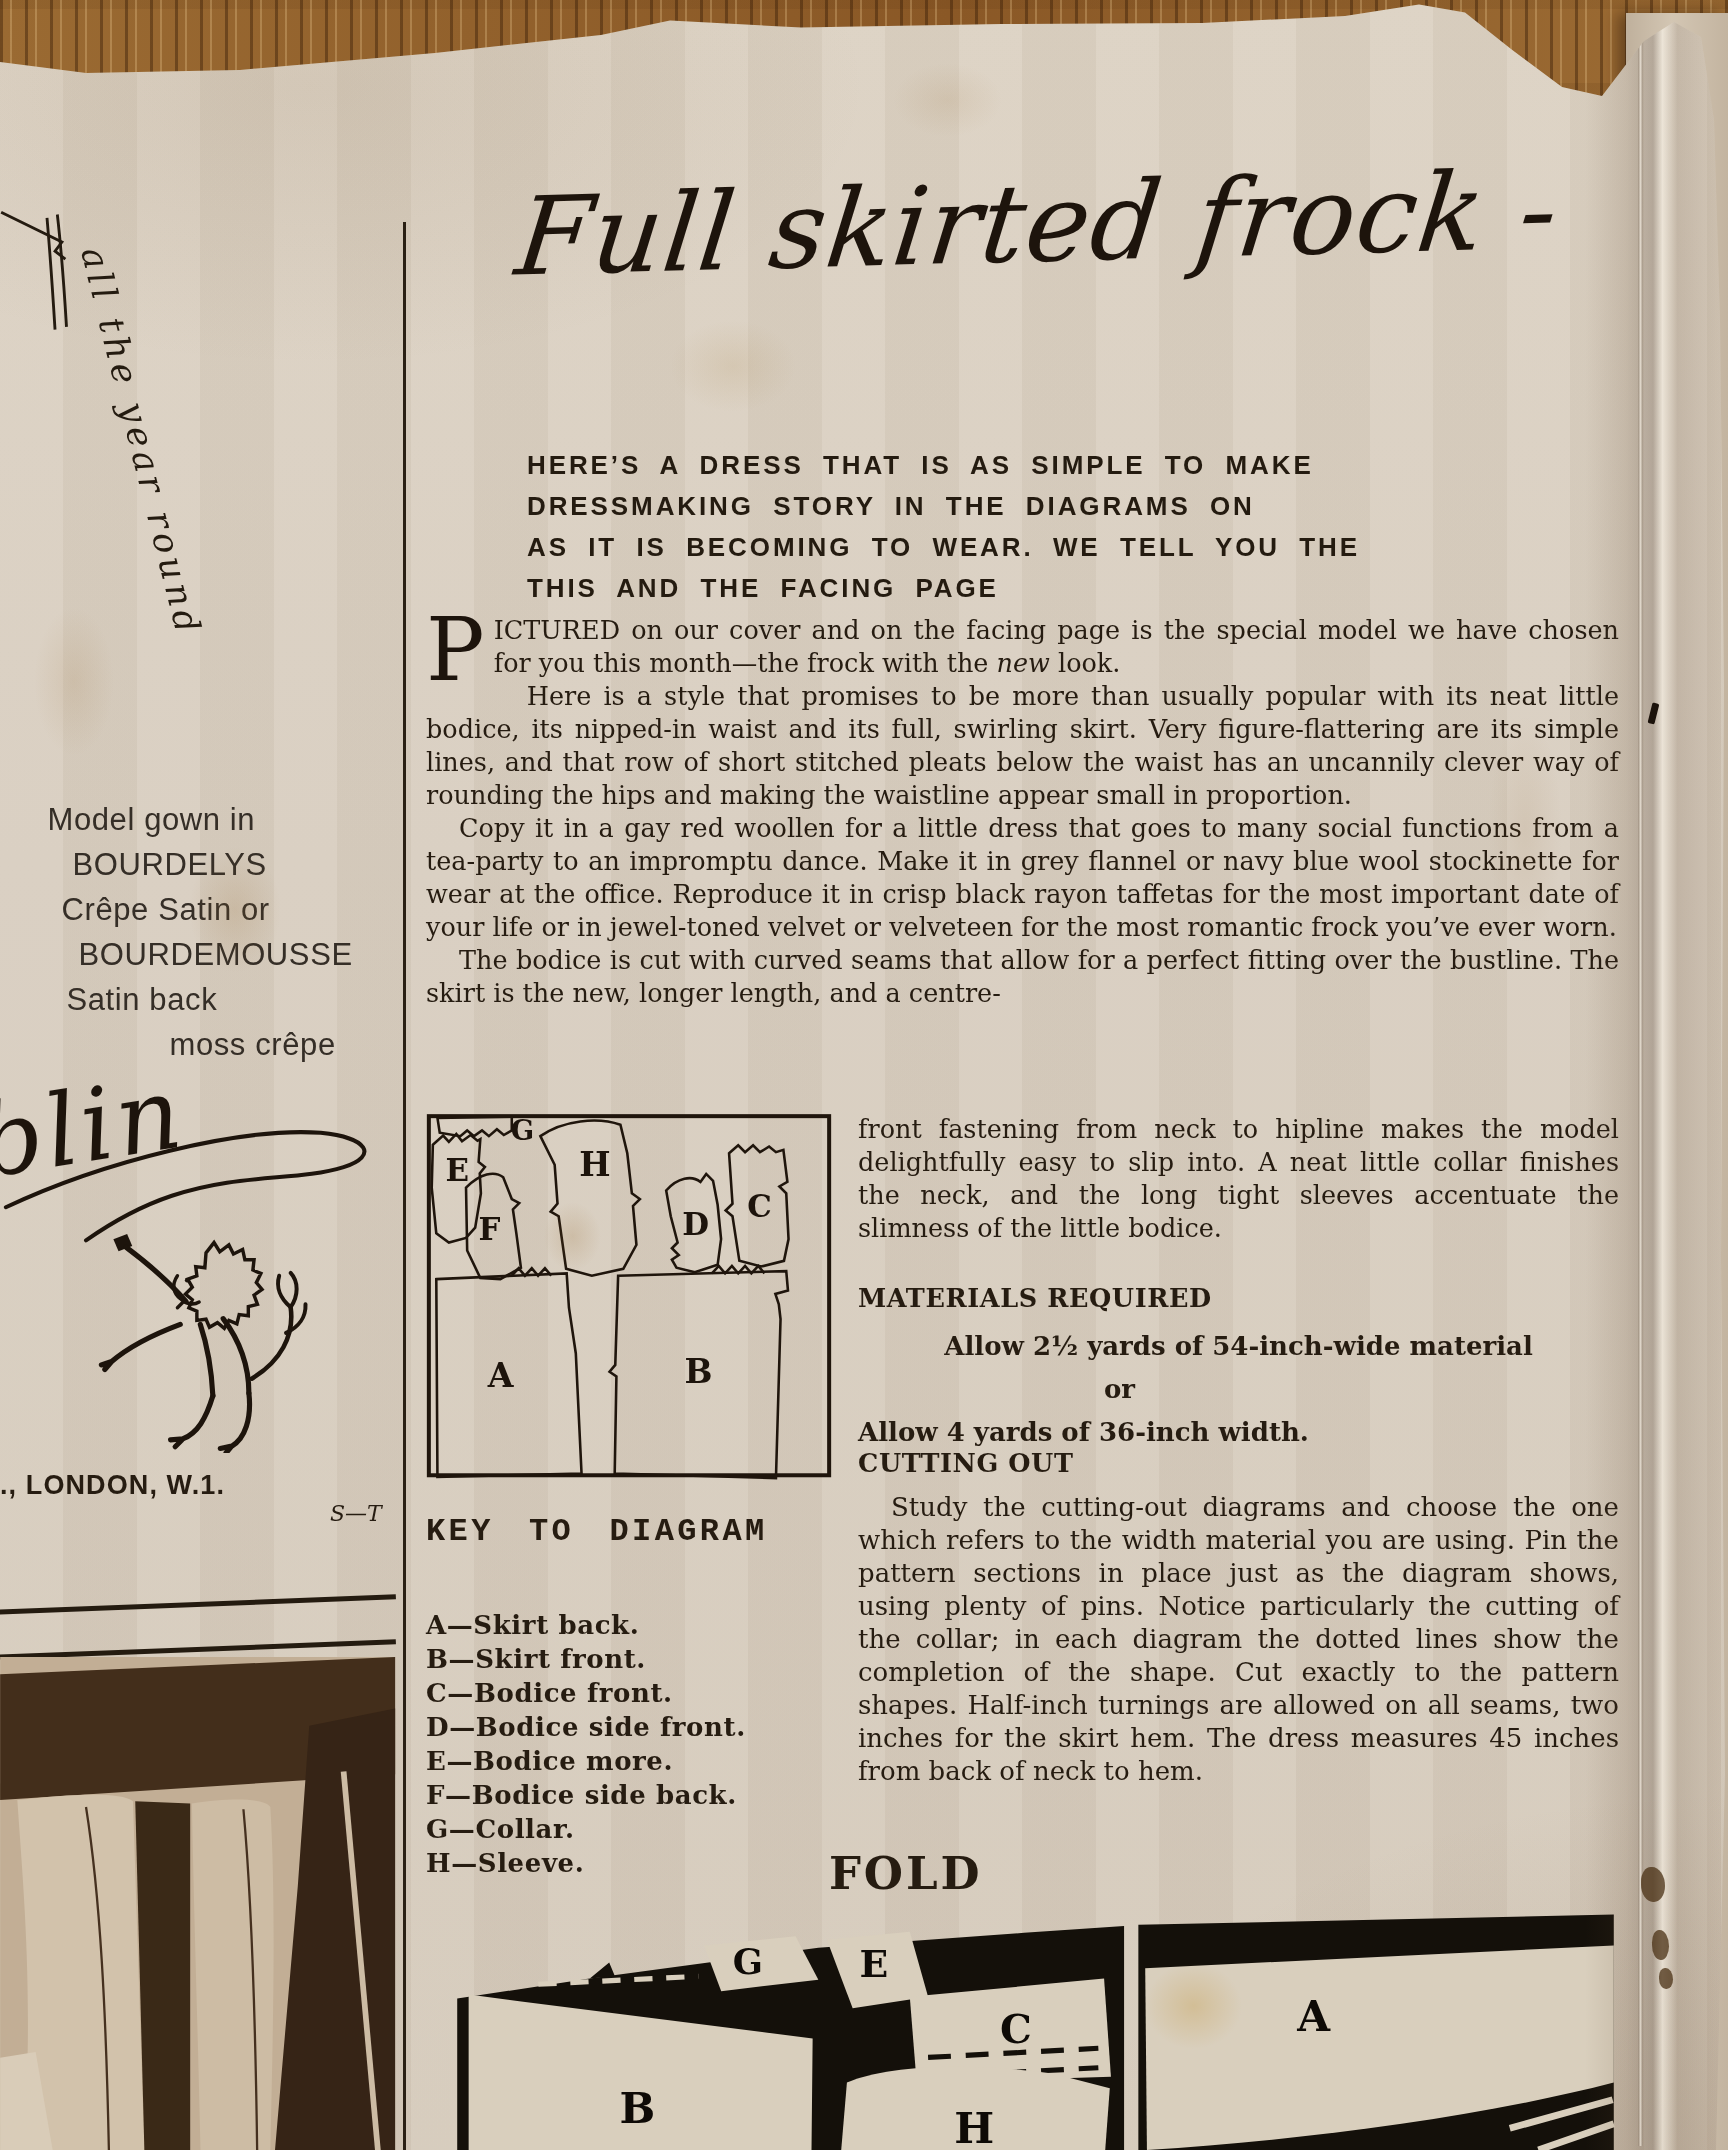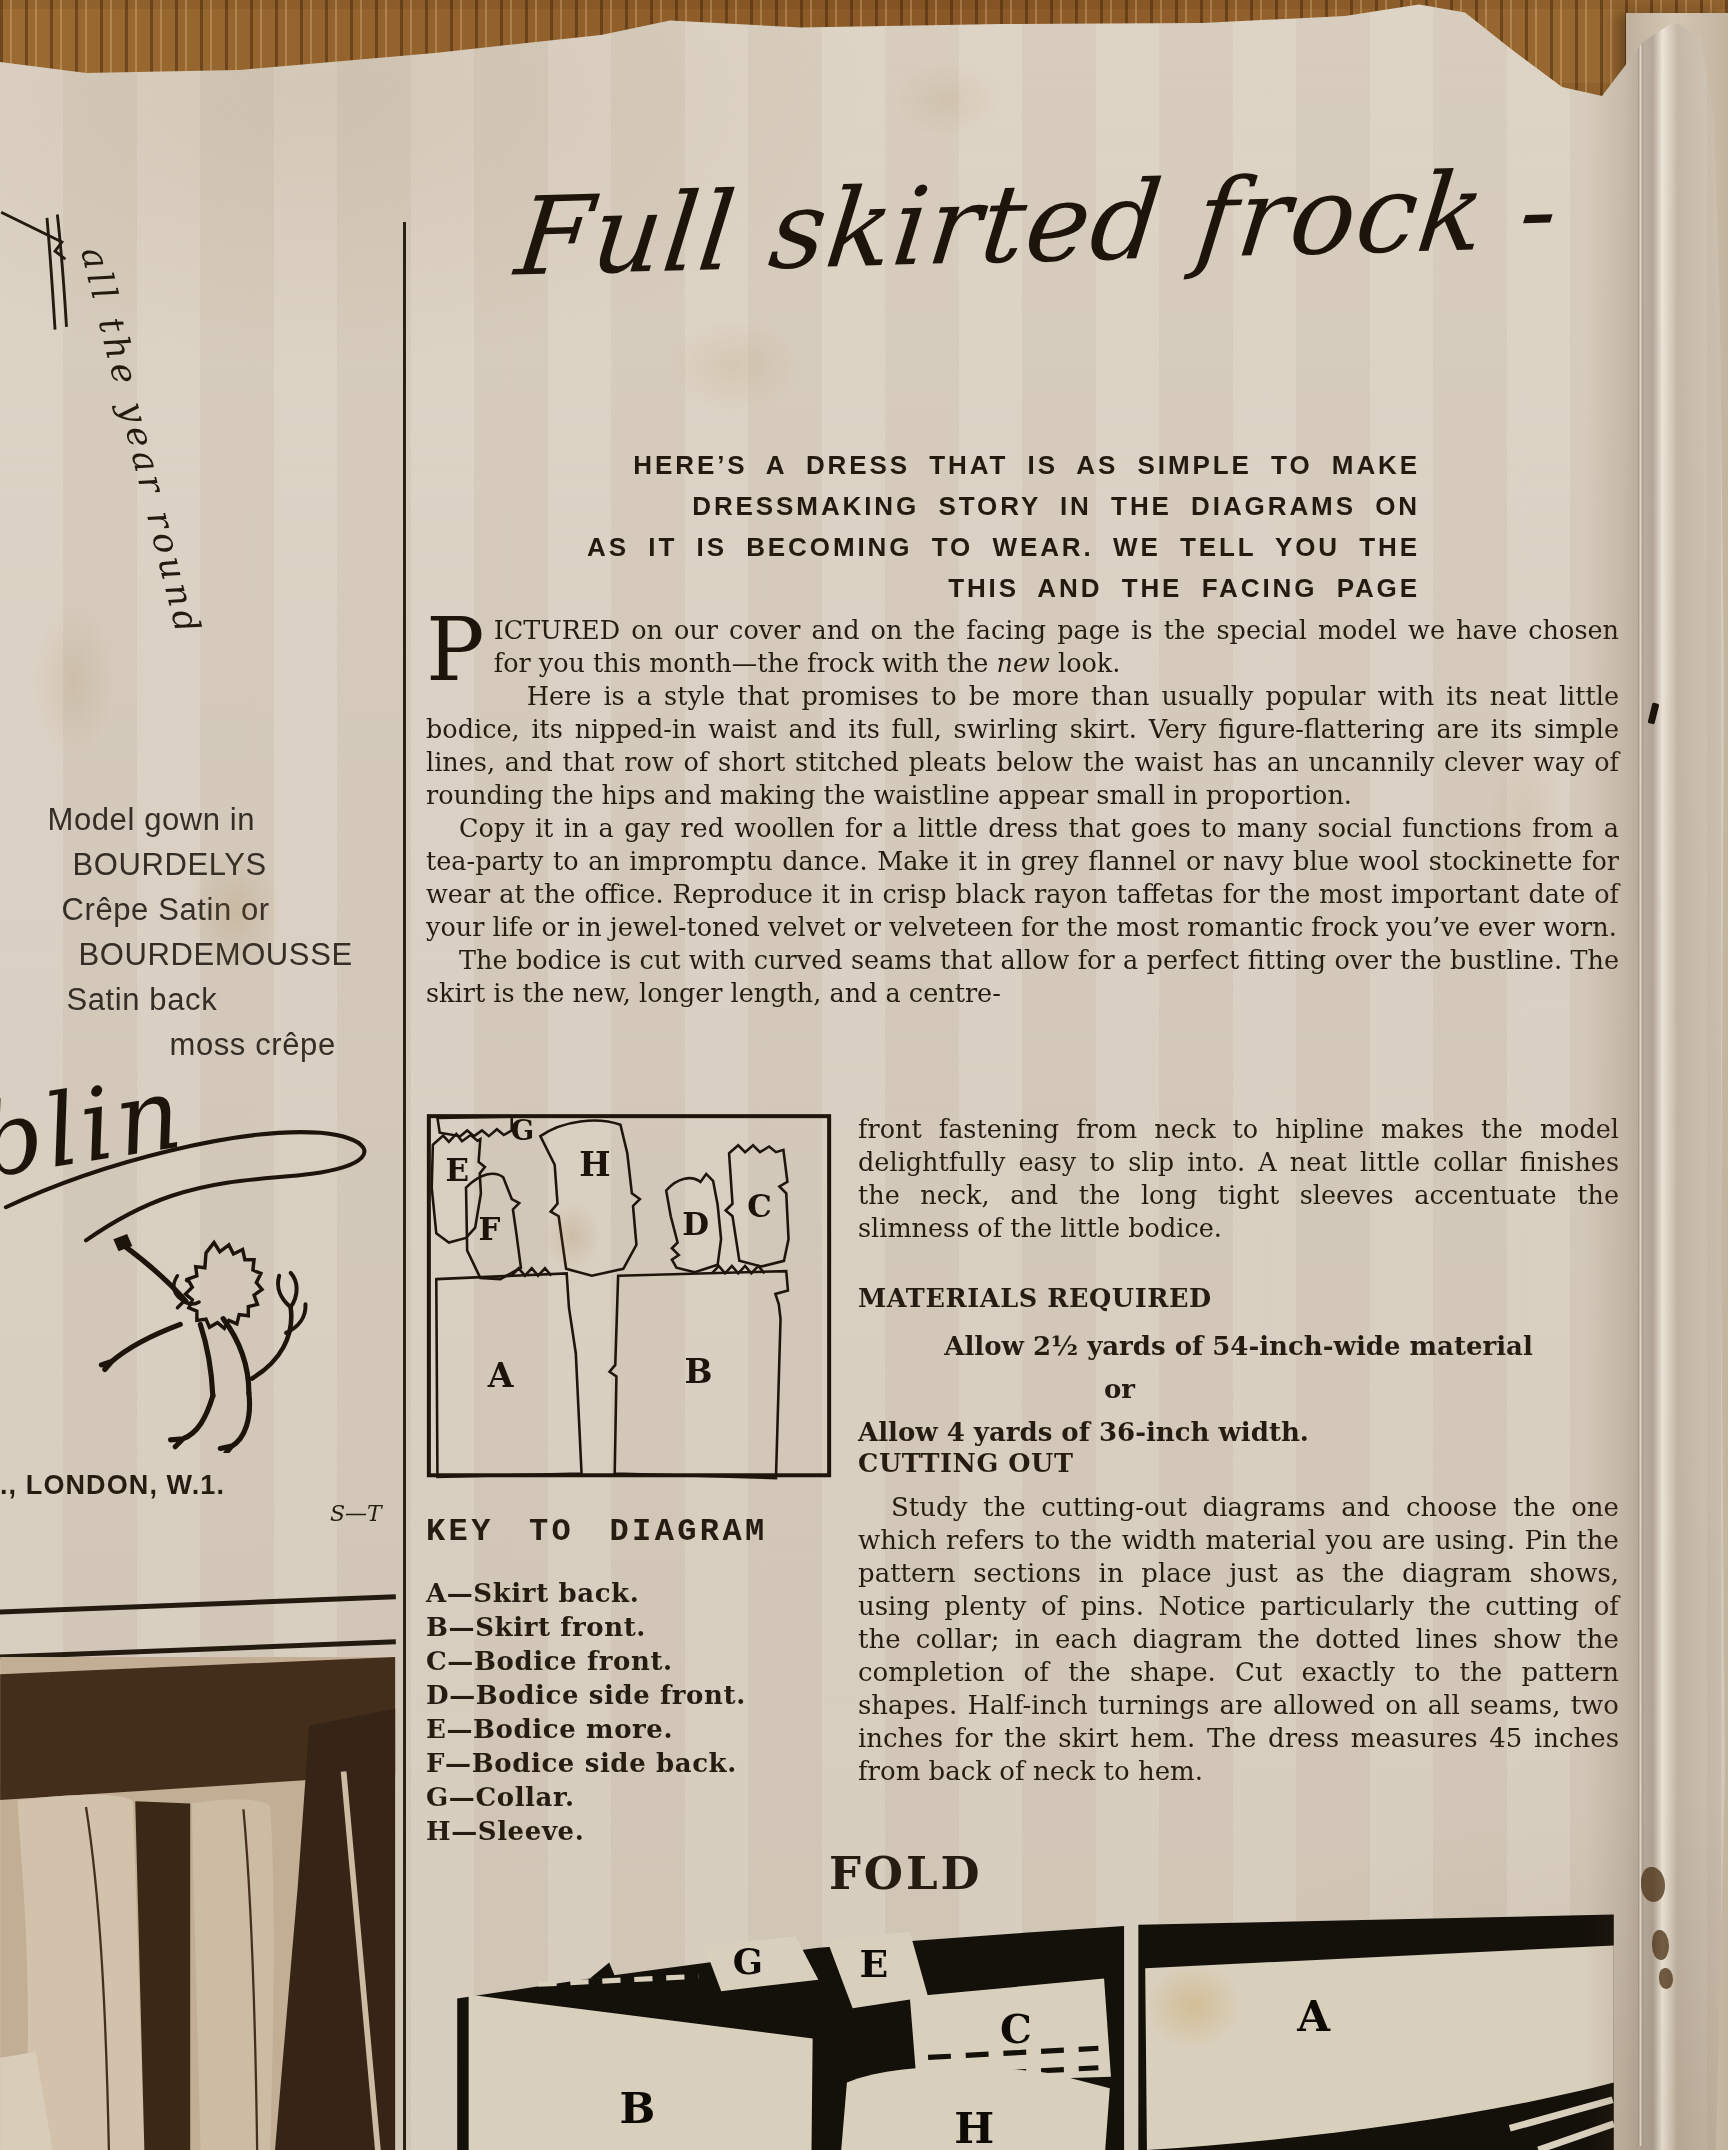--- a/index.html
+++ b/index.html
@@ -49,35 +49,35 @@
     transform:rotate(-9deg);letter-spacing:3.4px;color:#1d140c;}
   .address{position:absolute;left:0px;top:1470px;font-family:"Liberation Sans",sans-serif;
     font-weight:bold;font-size:27px;letter-spacing:1.1px;white-space:nowrap;}
   .colcode{position:absolute;left:330px;top:1501px;font-weight:normal;font-style:italic;font-size:22px;}
   .rule-a,.rule-b{position:absolute;left:-4.6px;width:401px;height:5.2px;background:#241b10;transform:rotate(-2.2deg);}
   .rule-a{top:1602px;} .rule-b{top:1647px;}
   
   .title{position:absolute;left:486px;top:161px;width:1087px;height:269px;text-align:center;
     font-style:italic;font-size:108px;letter-spacing:1.1px;transform:rotate(-1.5deg) skewX(-8deg);
     color:#1d140c;white-space:nowrap;}
-  .standfirst{position:absolute;left:527px;top:445px;width:893px;text-align:right;}
+  .standfirst{position:absolute;left:527px;top:445px;width:893px;text-align:left;}
   .standfirst div{font-family:"Liberation Sans",sans-serif;font-weight:bold;font-size:26px;
     line-height:41px;letter-spacing:2.9px;word-spacing:9.2px;color:#241b10;white-space:nowrap;}
   .bodyblock{position:absolute;left:426px;top:614px;width:1193px;}
   .bodyblock p{margin:0;font-size:25.5px;line-height:33px;text-align:justify;color:#261c11;}
   .bodyblock p.ind{text-indent:33px;}
   .dropcap{float:left;font-size:87px;line-height:63px;padding:4.6px 9.2px 0 0;color:#1d140c;}
   .em-it{font-style:italic;}
   .twocol{position:absolute;left:426px;top:1113px;width:1193px;display:flex;gap:20px;}
   .col-left{width:412px;flex:none;}
   .col-right{width:761px;flex:none;}
   .col-right p{margin:0;font-size:25.5px;line-height:33px;text-align:justify;}
   .keyhead{margin-top:20px;font-family:Liberation Mono, monospace;font-weight:bold;
     font-size:32px;letter-spacing:3.4px;word-spacing:12.6px;white-space:nowrap;}
-  .keylist{margin-top:26px;}
+  .keylist{margin-top:58px;}
   .keylist div{font-weight:bold;font-size:26px;line-height:34px;letter-spacing:0.6px;}
   .subhead{font-weight:bold;font-size:29px;letter-spacing:0.6px;margin:0;}
   .mat1{margin-top:16px;font-weight:bold;font-size:26px;white-space:nowrap;text-align:center;}
   .mator{margin-top:12.6px;margin-left:246px;font-weight:bold;font-size:26px;}
   .mat2{margin-top:13.7px;font-weight:bold;font-size:26px;}
   .cuthead{margin-top:37px;}
   .cutbody{margin-top:10.3px !important;font-size:26px !important;line-height:33px !important;text-indent:33px;}
   .foldhead{position:absolute;left:829px;top:1847px;font-weight:bold;font-size:45px;letter-spacing:2.9px;}
   svg text{font-family:"DejaVu Serif",serif;font-weight:bold;fill:#1d140c;}
   .folddg text{fill:#0e0a06;}

